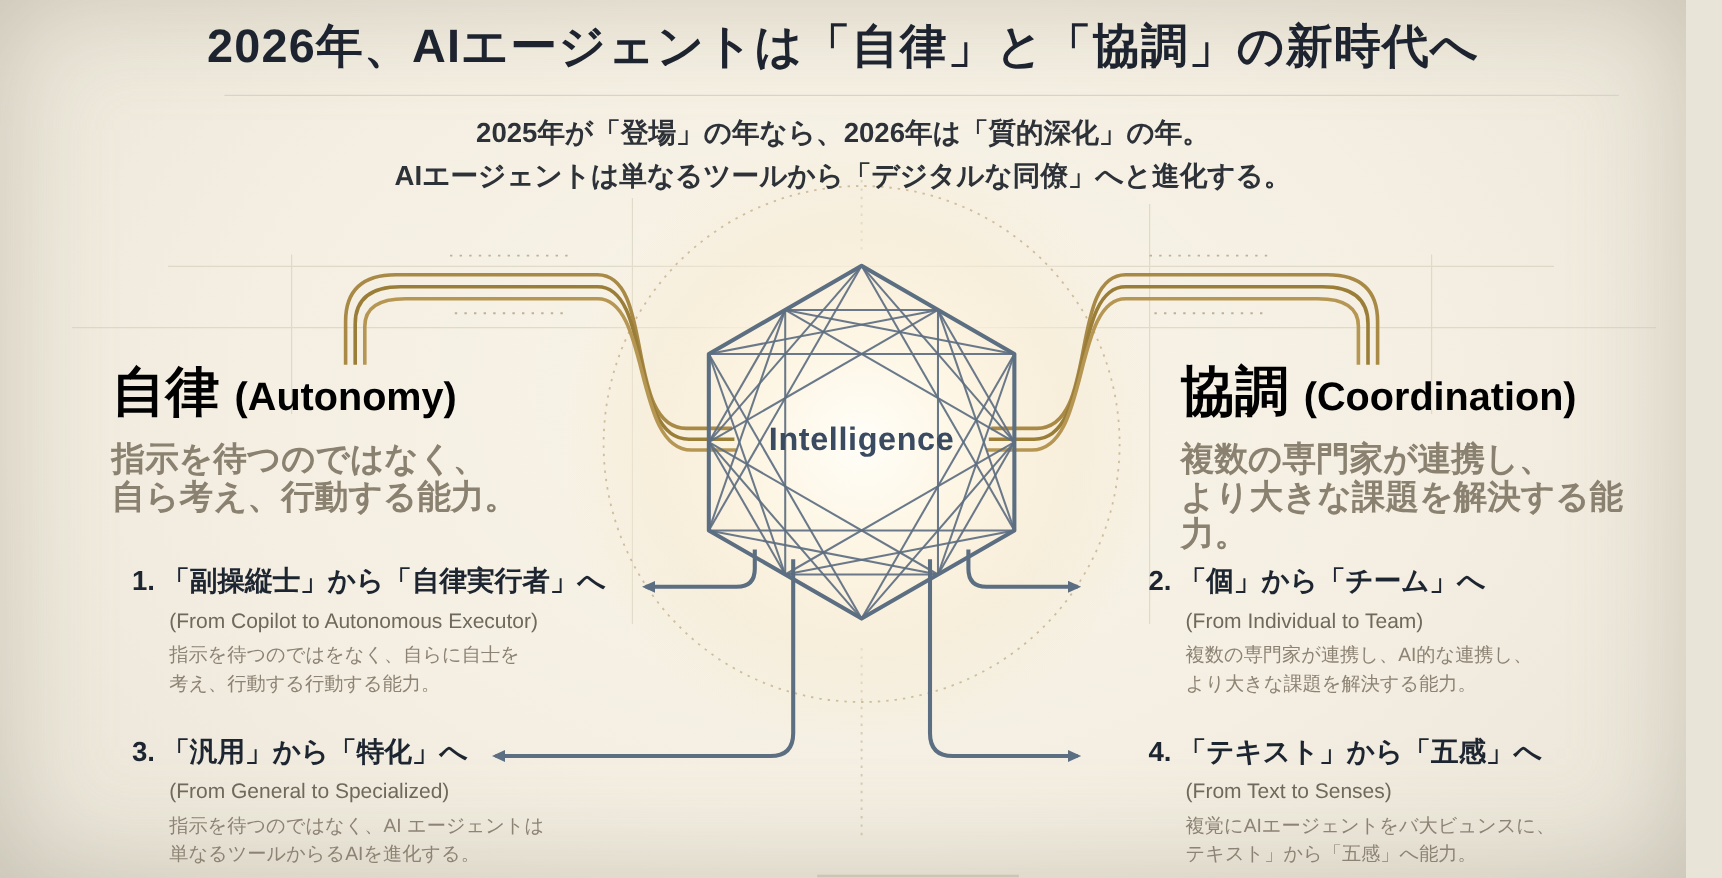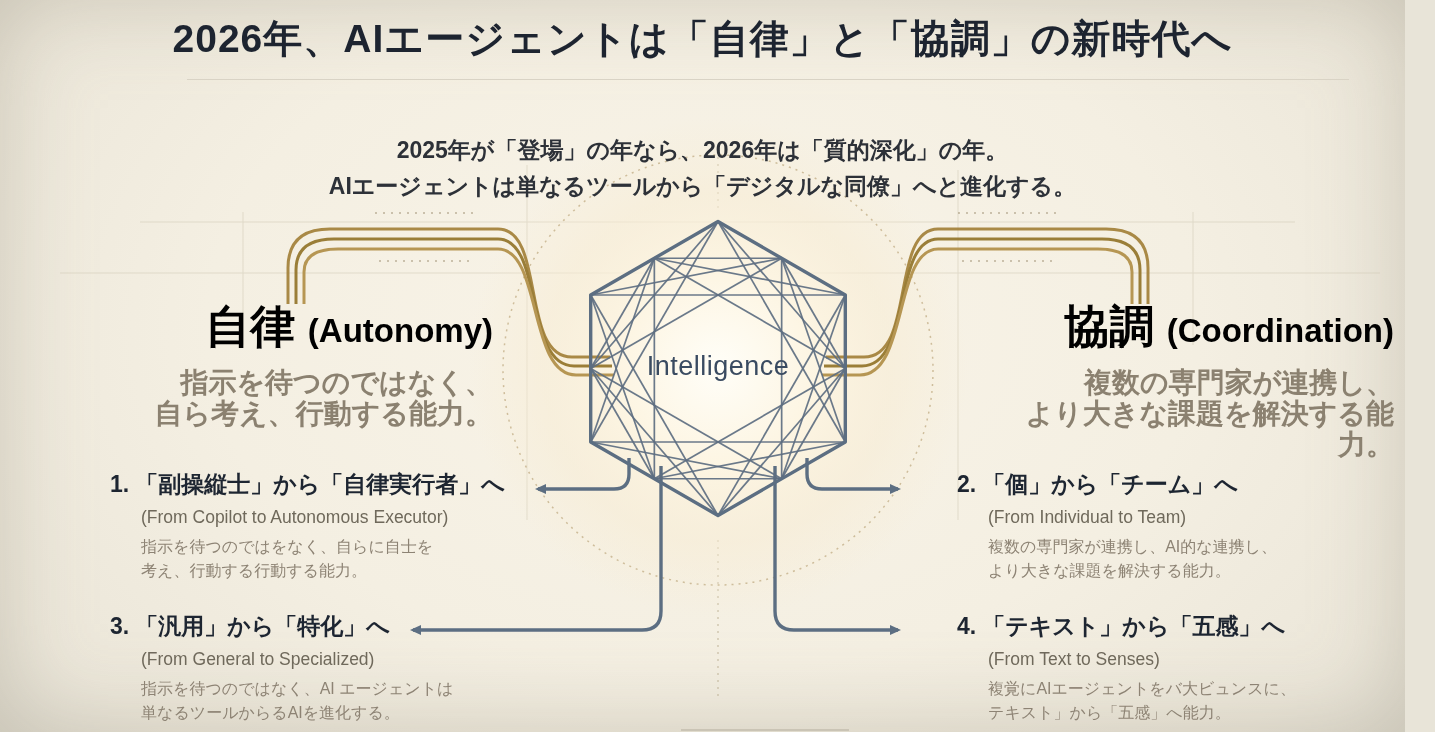--- a/index.html
+++ b/index.html
@@ -5,39 +5,39 @@
   html,body{margin:0;padding:0;background:#e8e4d8;}
   .canvas{
     position:relative;width:1405px;height:732px;overflow:hidden;
     font-family:"Liberation Sans",sans-serif;
     background:radial-gradient(ellipse 900px 620px at 50% 45%, #f9f4e8 0%, #f4efe2 55%, #ece7da 88%, #e4e0d4 100%);
     box-shadow:inset 0 0 90px rgba(165,158,140,0.45);
   }
   .abs{position:absolute;}
   .page-title{top:12px;left:0;width:100%;text-align:center;font-size:39px;font-weight:800;color:#1d2430;letter-spacing:1px;}
   .title-divider{top:79px;left:187px;width:1162px;height:1px;background:#d9d3c5;}
-  .subtitle{top:92px;left:0;width:100%;text-align:center;font-size:23px;line-height:36px;font-weight:700;color:#2d3138;margin-top:40px;}
-  .pillar{text-align:right;}
+  .subtitle{top:92px;left:0;width:100%;text-align:center;font-size:23px;line-height:36px;font-weight:700;color:#2d3138;}
+  .pillar{text-align:left;}
   .pillar-left{top:299px;left:93px;width:400px;}
   .pillar-right{top:299px;left:984px;width:410px;}
   .pillar h2{margin:0;font-size:45px;font-weight:800;color:#20293
 
 5;line-height:56px;white-space:nowrap;}
   .pillar h2 .en{font-size:33px;}
   .pillar .desc{margin-top:8px;font-size:28px;line-height:31px;color:#8b8170;font-weight:700;}
   .point{width:470px;}
   .point h3{margin:0;font-size:23px;font-weight:700;color:#1d2531;white-space:nowrap;}
   .point h3 .num{margin-right:6px;}
   .point .en{margin:7px 0 0 31px;font-size:17.5px;color:#6f695b;font-weight:500;}
   .point .desc{margin:7px 0 0 31px;font-size:16px;line-height:24px;color:#8d8374;font-weight:500;}
   .p1{top:469px;left:110px;}
   .p2{top:469px;left:957px;}
   .p3{top:611px;left:110px;}
   .p4{top:611px;left:957px;}
-  .center-label{top:351px;left:608px;width:220px;text-align:center;font-size:27px;font-weight:400;color:#3a4b61;letter-spacing:0.5px;}
+  .center-label{top:351px;left:608px;width:220px;text-align:center;font-size:27px;font-weight:700;color:#3a4b61;letter-spacing:0.5px;}
   svg{position:absolute;top:0;left:0;}
 </style>
 </head>
 <body>
 
 <div class="canvas">
 
   <svg id="diagram" width="1435" height="732" viewBox="0 0 1435 732">
     <defs>
       <radialGradient id="glowGrad" cx="0.5" cy="0.5" r="0.5">

